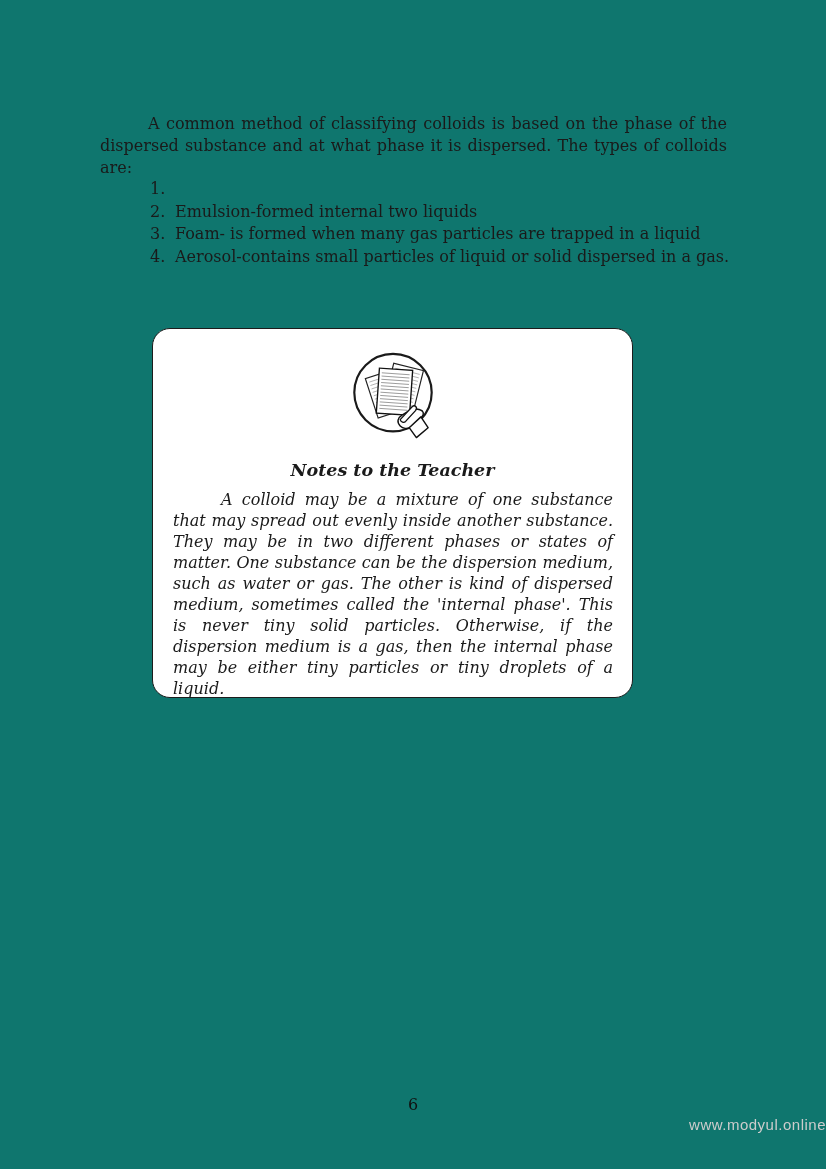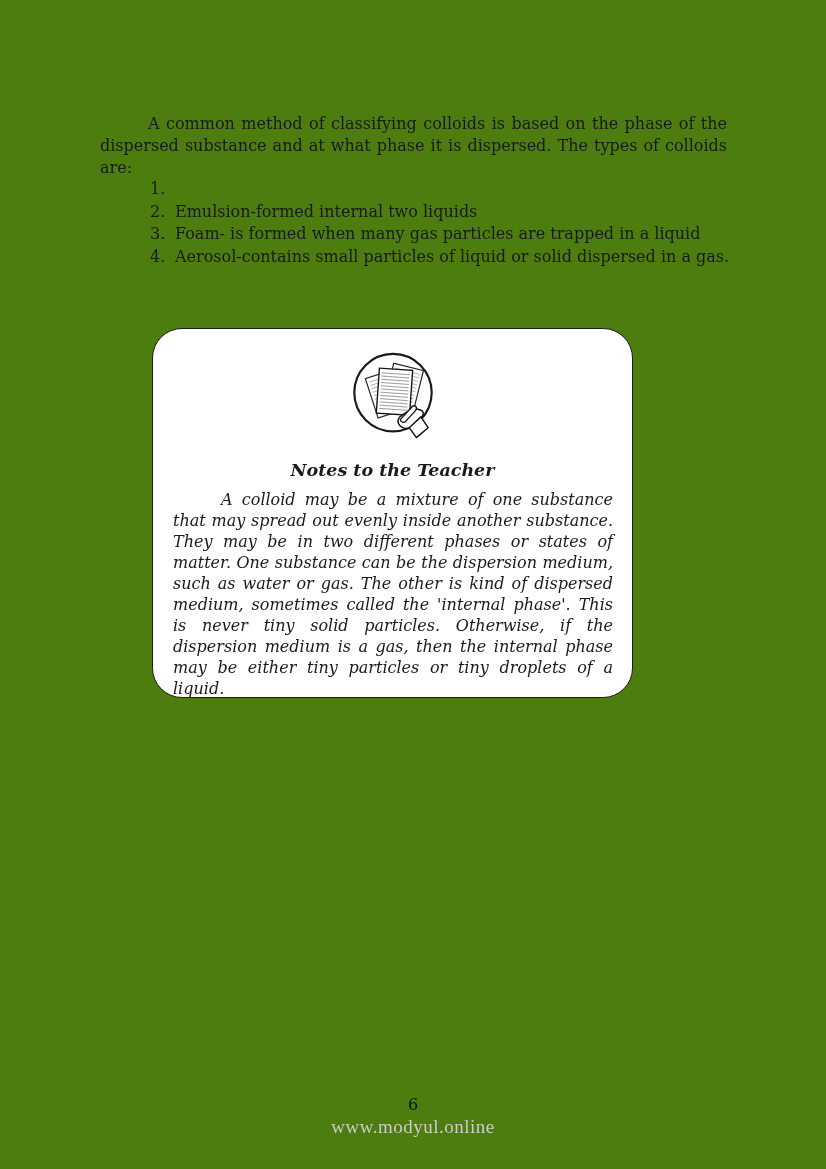--- a/index.html
+++ b/index.html
@@ -1,20 +1,20 @@
 <!DOCTYPE html>
 <html><head>
 <meta charset="utf-8">
 <style>
   html, body { margin: 0; padding: 0; background: #ffffff; }
   .page {
     position: relative;
     width: 826px;
     height: 1169px;
-    background: #4d7c0f;
+    background: #0f766e;
     font-family: "DejaVu Serif", "Liberation Serif", serif;
     color: #1a1a1a;
     overflow: hidden;
   }
   .intro {
     position: absolute;
     left: 100px;
     top: 97px;
     width: 627px;
     font-size: 16px;
@@ -37,21 +37,21 @@
     flex: 0 0 25px;
     width: 25px;
   }
   .notes-box {
     position: absolute;
     left: 152px;
     top: 328px;
     width: 481px;
     height: 370px;
     border: 1.6px solid #1c1c1c;
-    border-radius: 30px;
+    border-radius: 18px;
     box-sizing: border-box;
     background: #ffffff;
   }
   .notes-icon-wrap {
     display: block;
     width: 90px;
     margin: 21px auto 0 auto;
   }
   .notes-title {
     text-align: center;
@@ -76,23 +76,23 @@
     width: 100%;
     text-align: center;
     font-size: 16px;
     color: #111111;
   }
   .watermark {
     position: absolute;
     top: 1116px;
     left: 0;
     width: 100%;
-    text-align: center;
-    font-family: Liberation Serif, serif;
-    font-size: 19px;
+    text-align: right;
+    font-family: Liberation Sans, sans-serif;
+    font-size: 15px;
     letter-spacing: 0.5px;
     color: #cccccc;
   }
 </style>
 </head>
 <body>
 
 <div class="page">
 
   <p class="intro">A common method of classifying colloids is based on the phase of the dispersed substance and at what phase it is dispersed. The types of colloids are:</p>

